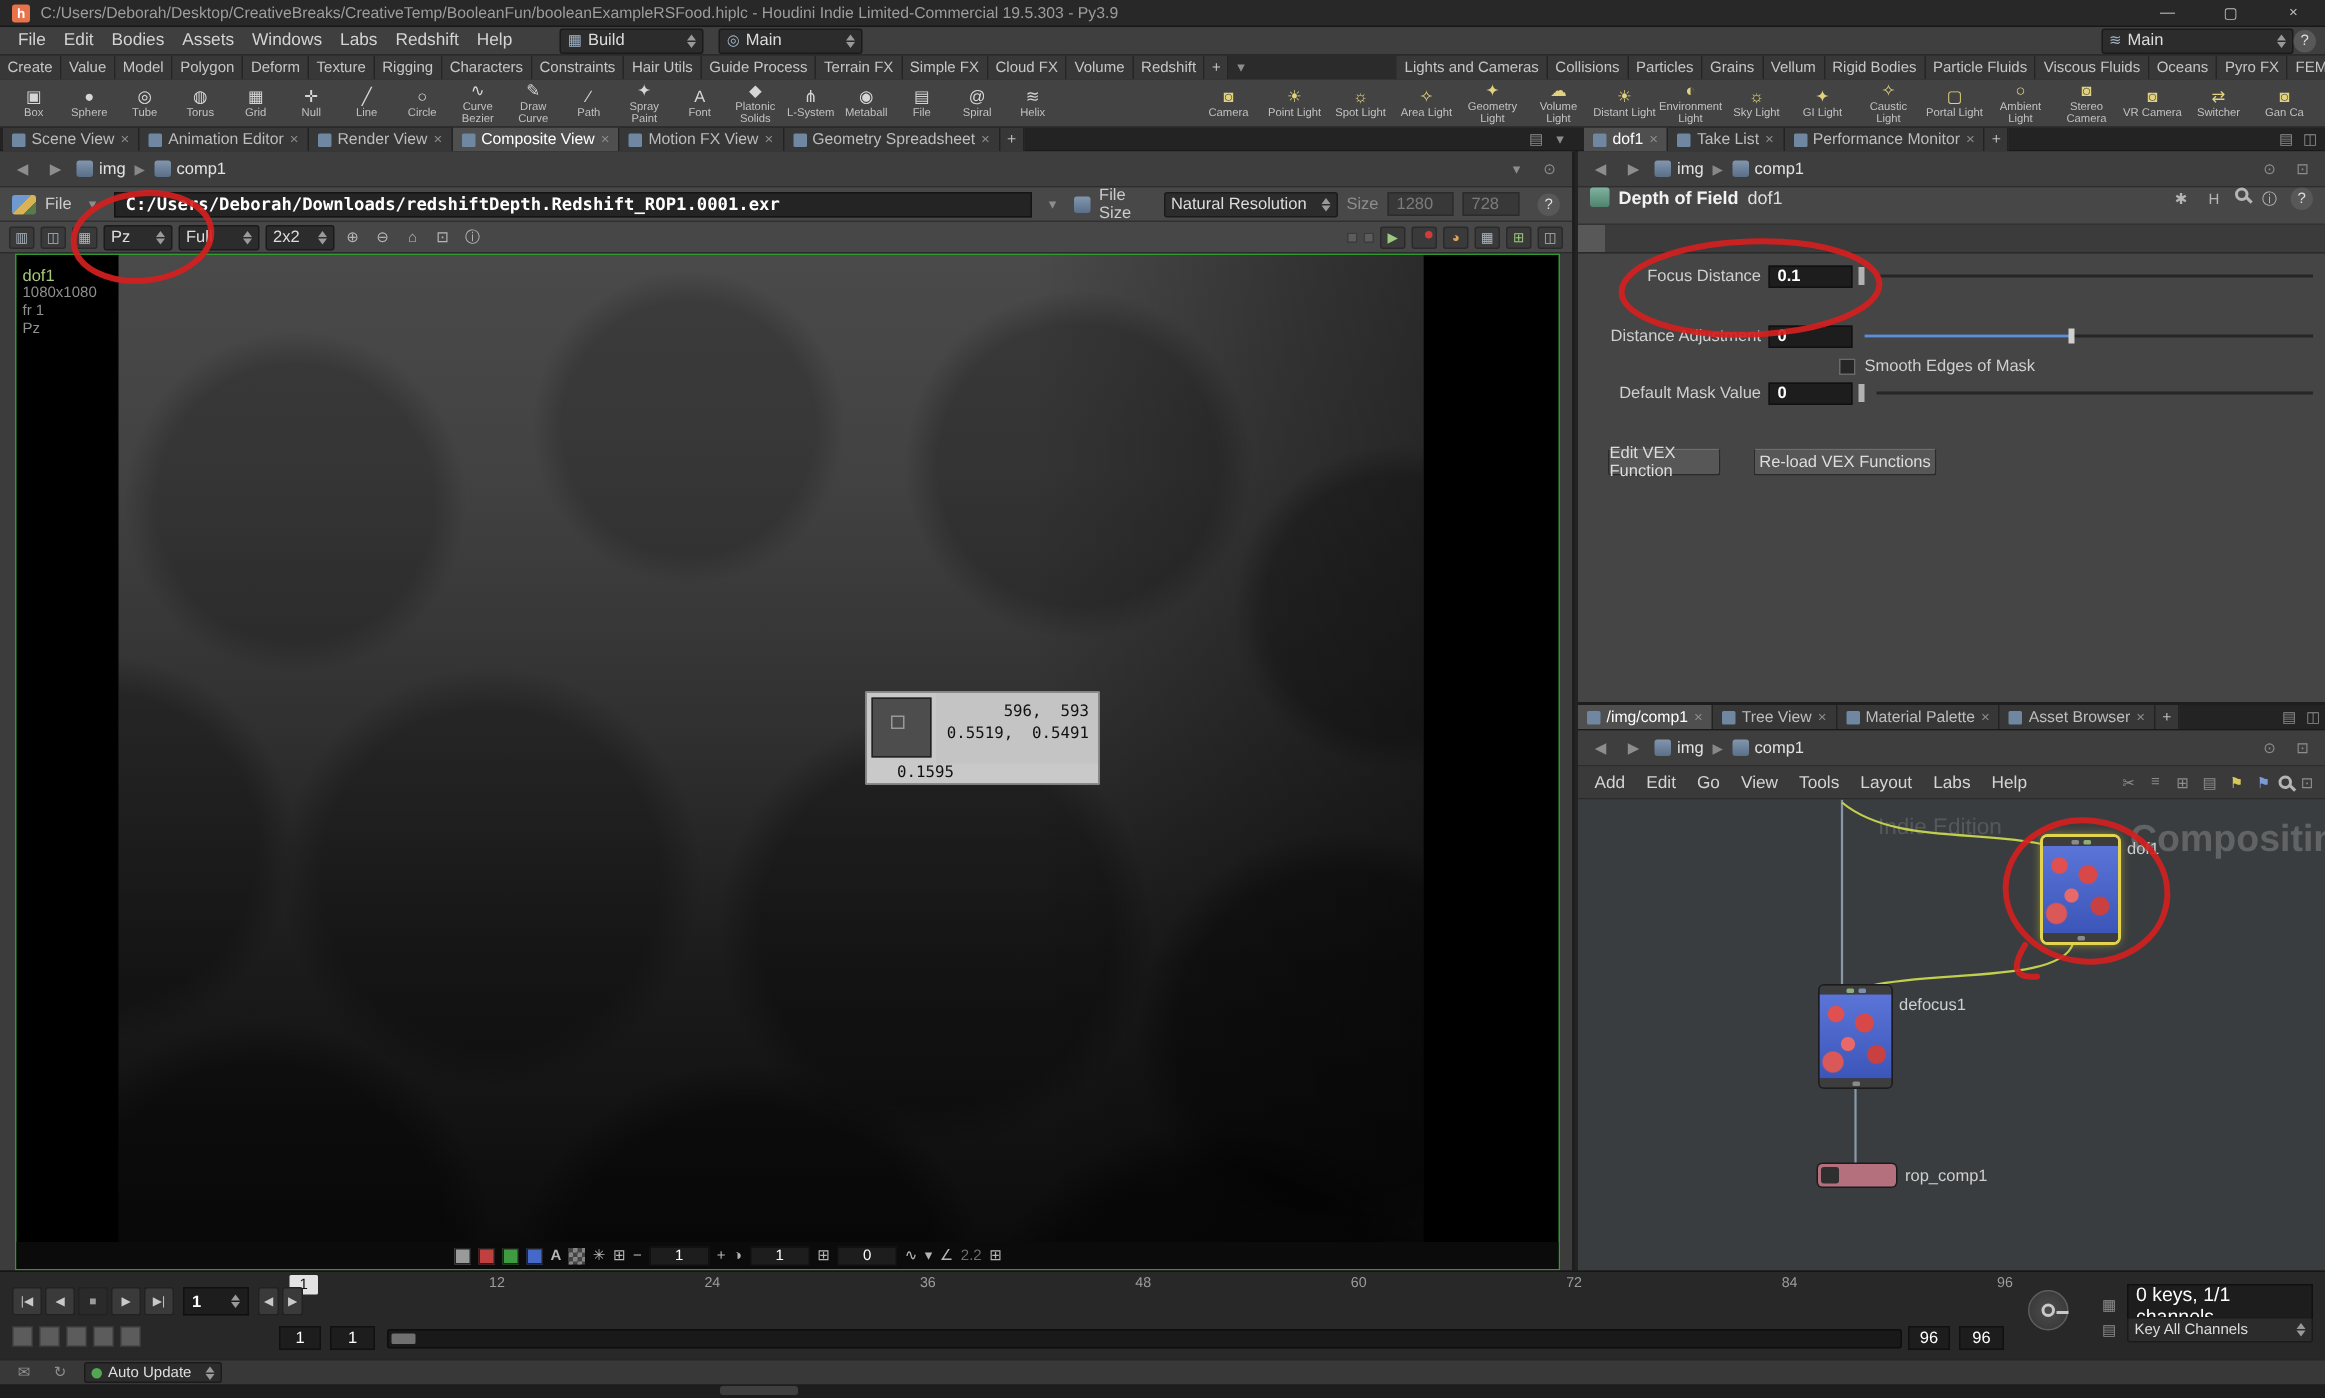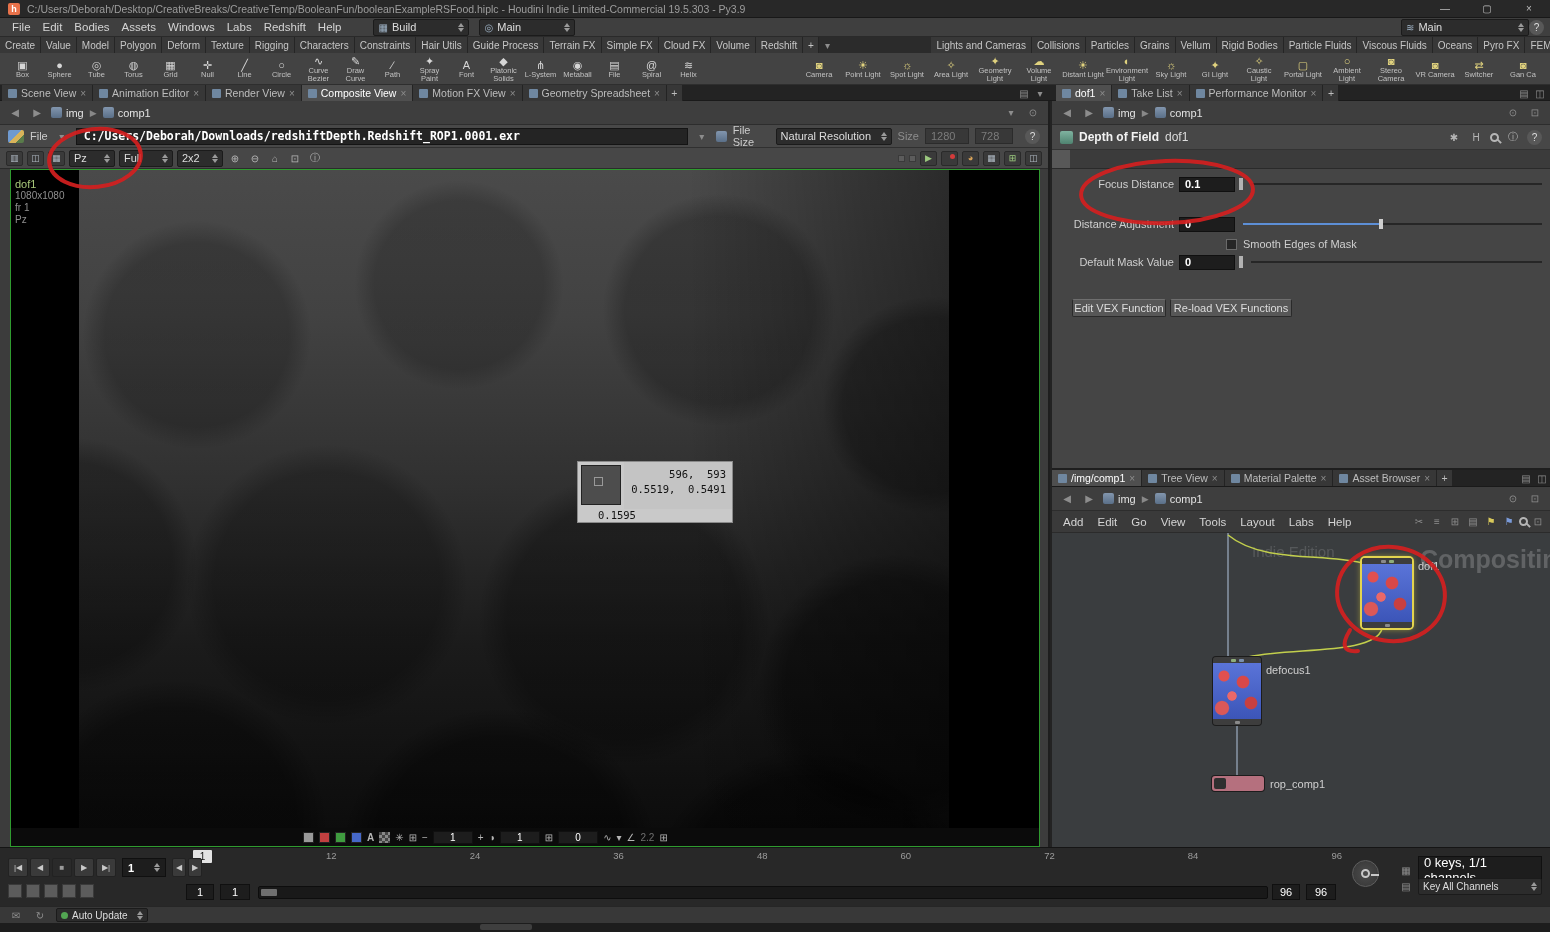--- a/index.html
+++ b/index.html
@@ -142,21 +142,21 @@
   .vicon{color:#b5b5b5;font-size:10px;flex:none}
   .checker{width:11px;height:11px;flex:none;background:
      linear-gradient(45deg,#888 25%,transparent 25%,transparent 75%,#888 75%),
      linear-gradient(45deg,#888 25%,#444 25%,#444 75%,#888 75%);
      background-size:6px 6px;background-position:0 0,3px 3px}
   .lutval{color:#6f6f6f;font-size:10px}
 
   
   #params{position:absolute;left:1052px;top:101px;width:498px;height:367px;background:#454545}
   .phead{height:25px;background:#474747;border-bottom:1px solid #333;display:flex;
-         align-items:center;gap:6px;padding:0 8px}
+         gap:6px;padding:0 8px}
   .hicon{width:13px;height:13px;border-radius:2px;background:linear-gradient(#7fb3a0,#4f8370);flex:none}
   .ptitle{font-weight:bold;font-size:12px;color:#f2f2f2}
   .pname{font-size:12px;color:#ddd}
   .ptabs{height:19px;background:#3b3b3b;border-bottom:1px solid #2a2a2a;display:flex;align-items:stretch}
   .ptab{padding:0 9px;display:flex;align-items:center;font-size:11px;color:#c2c2c2;flex:none}
   .ptab.active{background:#585858;color:#fff}
   .pbody{position:relative;height:299px}
   .prow{position:absolute;left:0;width:100%;height:16px;display:flex;align-items:center}
   .plabel{width:127px;text-align:right;padding-right:5px;color:#cfcfcf;font-size:11px;flex:none}
   .pfield{width:56px;height:15px;font-weight:bold}
@@ -724,21 +724,21 @@
         <span class="cblabel">Smooth Edges of Mask</span>
       </div>
       <div class="prow" style="top:85px">
         <span class="plabel">Default Mask Value</span>
         <div class="field pfield">0</div>
         <span class="ladder"></span>
         <div class="ptrack"></div>
       </div>
       <div class="prow" style="top:131px">
         <span style="width:20px;flex:none"></span>
-        <div class="btn" style="width:94px;height:18px;margin-right:4px">Edit VEX Function</div>
+        <div class="btn" style="width:75px;height:18px;margin-right:22px">Edit VEX Function</div>
         <div class="btn" style="width:122px;height:18px">Re-load VEX Functions</div>
       </div>
     </div>
   </div>
 
   <div id="network">
     <div class="nettabs">
       <div data-repeat="network.tabs">
           <div class="panetab active">
           <span class="tabicon"></span>

